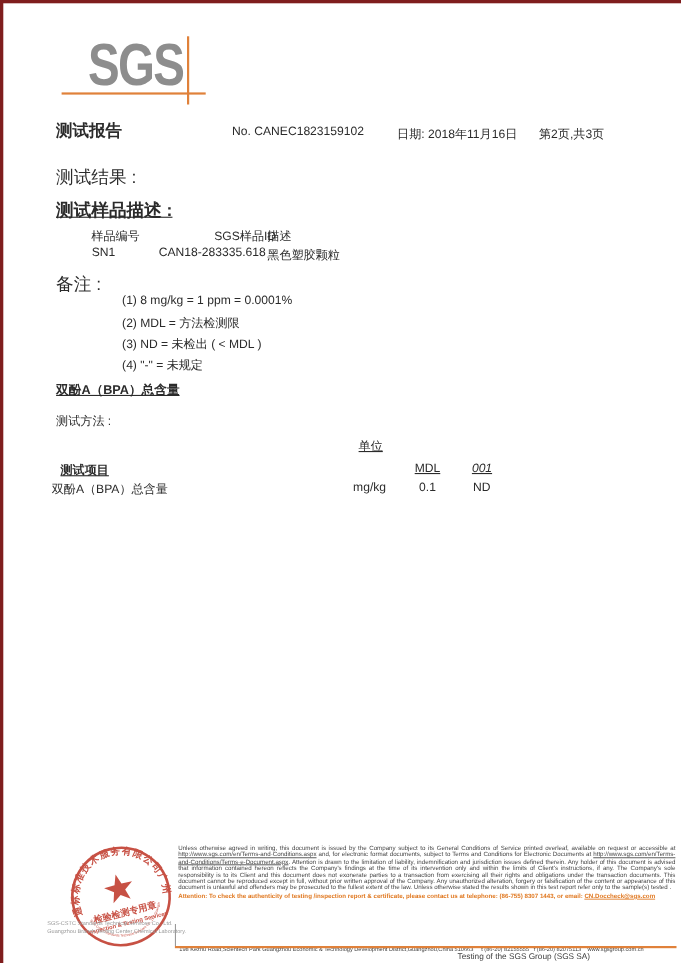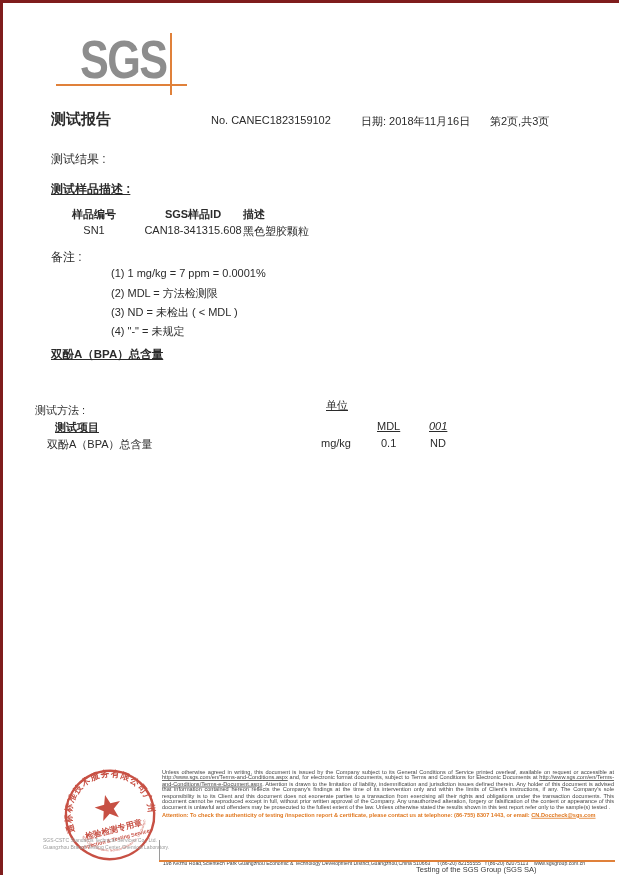--- a/index.html
+++ b/index.html
@@ -15,41 +15,41 @@
     line-height:46px; letter-spacing:-2px; transform:scaleX(.80); transform-origin:0 0; }
   .logo-hline { left:53px; top:81px; width:131px; height:2px; background:#e0813a; }
   .logo-vline { left:167px; top:30px; width:2px; height:62px; background:#e0813a; }
 
   
   .doc-title { left:48px; top:107px; font-size:15px; font-weight:bold; }
   .report-no { left:208px; top:111px; font-size:11px; }
   .report-date { left:358px; top:111px; font-size:11px; }
   .report-page { left:487px; top:111px; font-size:11px; }
 
-  .sec { font-size:12px; }
+  .sec { font-size:16px; }
   .results-label { left:48px; top:148px; }
   .sample-desc-label { left:48px; top:178px; font-weight:bold; text-decoration:underline; }
 
   
   .st { font-size:11px; }
-  .st.hdr { font-weight:bold; }
+  .st.hdr { font-weight:normal;text-align:right; }
   .col-sn { left:58px; width:66px; text-align:center; }
   .col-id { left:132px; width:116px; text-align:center; }
   .col-desc { left:240px; }
   .row-h { top:204px; }
   .row-v { top:221px; }
 
   
   .notes-label { left:48px; top:246px; }
   .note { left:108px; font-size:11px; }
   .note.n0 { top:264px; } .note.n1 { top:283px; } .note.n2 { top:302px; } .note.n3 { top:321px; }
 
   
   .bpa-heading { left:48px; top:344px; font-size:11.5px; font-weight:bold; text-decoration:underline; }
-  .method-label { left:32px; top:372px; font-size:11px;margin-top:28px; }
+  .method-label { left:48px; top:372px; font-size:11px; }
   .method-text { left:122px; top:370px; width:472px; font-size:11px; line-height:19.5px; }
 
   
   .rt { font-size:11px; }
   .rt-h1 { left:52px; top:417px; font-weight:bold; text-decoration:underline; }
   .rt-h2 { left:323px; top:395px; text-decoration:underline; }
   .rt-h3 { left:374px; top:417px; text-decoration:underline; }
   .rt-h4 { left:426px; top:417px; font-style:italic; text-decoration:underline; }
   .rt-c1 { left:44px; top:434px; }
   .rt-c2 { left:318px; top:434px;text-align:right; }
@@ -90,25 +90,25 @@
   <div class="abs report-date">日期: 2018年11月16日</div>
   <div class="abs report-page">第2页,共3页</div>
 
   <div class="abs sec results-label">测试结果 :</div>
   <div class="abs sec sample-desc-label">测试样品描述 :</div>
 
   <div class="abs st hdr col-sn row-h">样品编号</div>
   <div class="abs st hdr col-id row-h">SGS样品ID</div>
   <div class="abs st hdr col-desc row-h">描述</div>
   <div class="abs st col-sn row-v">SN1</div>
-  <div class="abs st col-id row-v">CAN18-341315.608</div>
+  <div class="abs st col-id row-v">CAN18-283335.618</div>
   <div class="abs st col-desc row-v">黑色塑胶颗粒</div>
 
   <div class="abs sec notes-label">备注 :</div>
-  <div class="abs note n0">(1) 1 mg/kg = 7 ppm = 0.0001%</div>
+  <div class="abs note n0">(1) 8 mg/kg = 1 ppm = 0.0001%</div>
   <div class="abs note n1">(2) MDL = 方法检测限</div>
   <div class="abs note n2">(3) ND = 未检出 ( &lt; MDL )</div>
   <div class="abs note n3">(4) "-" = 未规定</div>
 
   <div class="abs bpa-heading">双酚A（BPA）总含量</div>
   <div class="abs method-label">测试方法 :</div>
 
   <div class="abs rt rt-h1">测试项目</div>
   <div class="abs rt rt-h2">单位</div>
   <div class="abs rt rt-h3">MDL</div>

